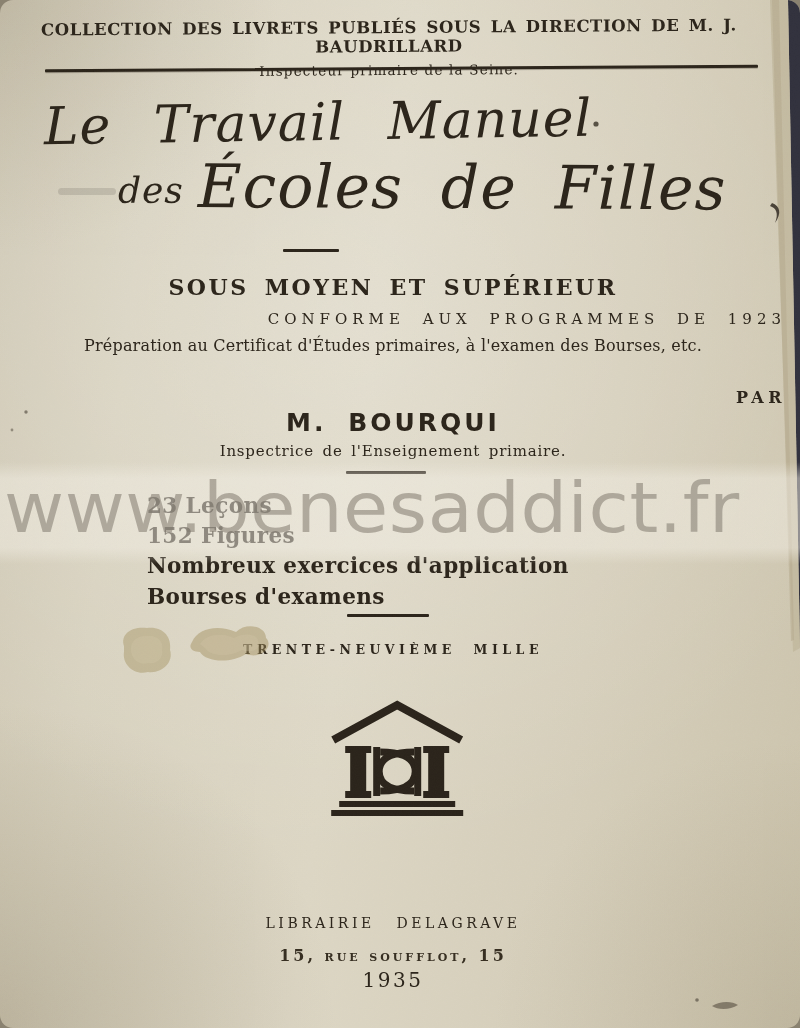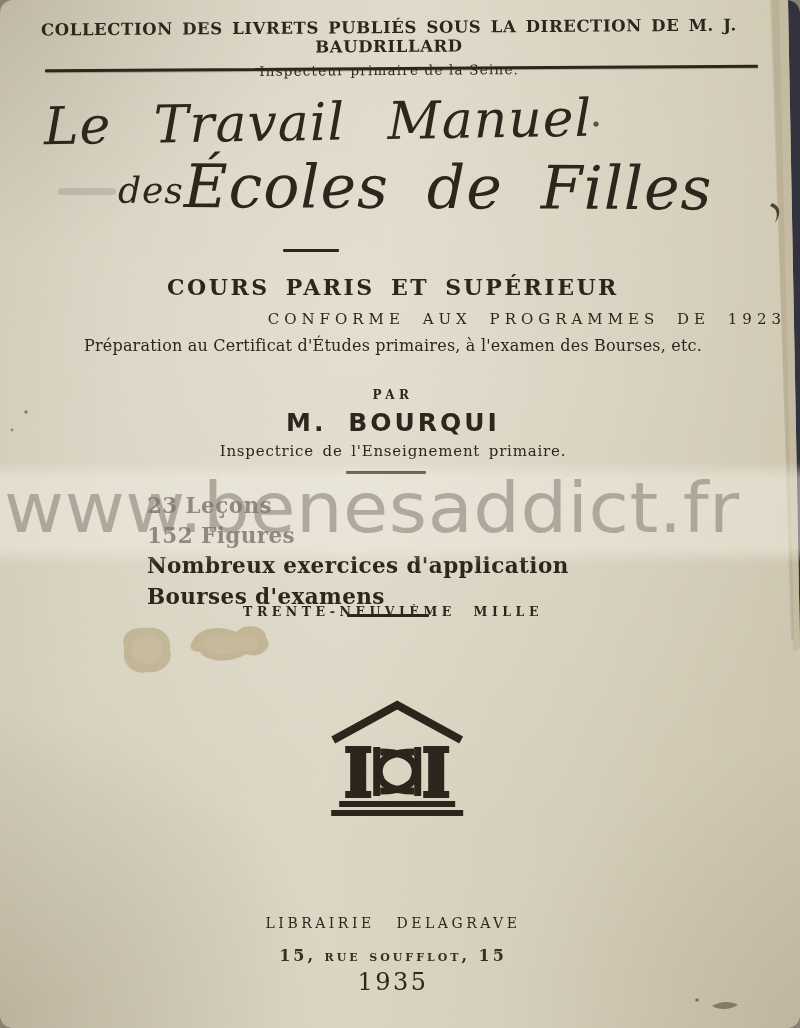--- a/index.html
+++ b/index.html
@@ -30,50 +30,50 @@
   .title-line1{
     position:absolute;left:44px;top:92px;
     font-style:italic;font-size:52px;letter-spacing:1px;word-spacing:0.48em;
     transform:rotate(-0.9deg);white-space:nowrap;
   }
   .title-line2{
     position:absolute;left:118px;top:152px;
     font-style:italic;font-size:60px;letter-spacing:1px;word-spacing:0.3em;
     transform:rotate(0.25deg);white-space:nowrap;
   }
-  .title-line2 .des{font-size:36px;position:relative;top:-4px;}
+  .title-line2 .des{font-size:36px;position:relative;top:-4px;margin-right:14px;}
   .rule-title{left:283px;top:249px;width:56px;}
 
   
   .course-level{top:274px;font-weight:bold;font-size:22px;letter-spacing:2.5px;word-spacing:6px;}
   .conformity{top:310px;font-size:15px;letter-spacing:5px;word-spacing:8px;text-align:right;}
   .preparation{top:336px;font-weight:normal;font-size:16px;letter-spacing:0.2px;}
 
   
-  .by-label{top:388px;font-weight:bold;font-size:12px;letter-spacing:4.5px;}
+  .by-label{top:388px;font-weight:bold;font-size:16px;letter-spacing:4.5px;text-align:right;}
   .author-name{top:408px;font-family:"DejaVu Sans",sans-serif;font-weight:bold;font-size:25px;letter-spacing:3px;word-spacing:10px;}
   .author-title{top:442px;font-size:15px;letter-spacing:0.8px;word-spacing:3px;}
   .rule-mid{left:346px;top:471px;width:80px;}
 
   
   .features{position:absolute;left:147px;top:494px;font-weight:bold;font-size:21.5px;letter-spacing:0.4px;}
   .features .feature{margin-bottom:7px;line-height:1.08;}
   .rule-bottom{left:347px;top:614px;width:82px;}
 
   
-  .edition{top:604px;font-size:12.5px;font-weight:bold;letter-spacing:4.5px;word-spacing:9px;}
+  .edition{top:642px;font-size:12.5px;font-weight:bold;letter-spacing:4.5px;word-spacing:9px;}
 
   
   .logo{position:absolute;left:50%;top:700px;transform:translateX(-52%);}
 
   
   .pub-city{top:880px;font-size:26px;letter-spacing:6px;}
   .pub-name{top:915px;font-size:14px;letter-spacing:3.5px;word-spacing:14px;}
   .pub-address{top:946px;font-size:16px;font-variant:small-caps;letter-spacing:3px;font-weight:bold;color:#352d20;}
-  .pub-year{top:968px;font-size:24px;letter-spacing:2.5px;}
+  .pub-year{top:968px;font-size:20px;letter-spacing:2.5px;}
 
   
   .watermark-band{
     position:absolute;left:0;top:462px;width:800px;height:102px;
     background:linear-gradient(180deg, rgba(242,238,228,0) 0%, rgba(242,238,228,0.5) 16%, rgba(242,238,228,0.5) 84%, rgba(242,238,228,0) 100%);
   }
   .watermark-text{
     position:absolute;left:4px;top:473px;
     font-family:"DejaVu Sans",sans-serif;font-size:70px;line-height:1;
     color:rgba(128,121,109,0.55);
@@ -92,21 +92,21 @@
   <div class="masthead">
     <div class="collection-line">COLLECTION DES LIVRETS PUBLIÉS SOUS LA DIRECTION DE M. J. BAUDRILLARD</div>
     <div class="collection-subline">Inspecteur primaire de la Seine.</div>
   </div>
   <div class="rule rule-top"></div>
 
   <div class="title-line1">Le Travail Manuel</div>
   <div class="title-line2"><span class="des">des</span><span>Écoles de Filles</span></div>
   <div class="rule rule-title"></div>
 
-  <div class="center-col course-level">COURS PARIS ET SUPÉRIEUR</div>
+  <div class="center-col course-level">SOUS MOYEN ET SUPÉRIEUR</div>
   <div class="center-col conformity">CONFORME AUX PROGRAMMES DE 1923</div>
   <div class="center-col preparation">Préparation au Certificat d'Études primaires, à l'examen des Bourses, etc.</div>
 
   <div class="center-col by-label">PAR</div>
   <div class="center-col author-name">M. BOURQUI</div>
   <div class="center-col author-title">Inspectrice de l'Enseignement primaire.</div>
   <div class="rule rule-mid"></div>
 
   <div class="features">
     <div class="feature">23 Leçons</div>

